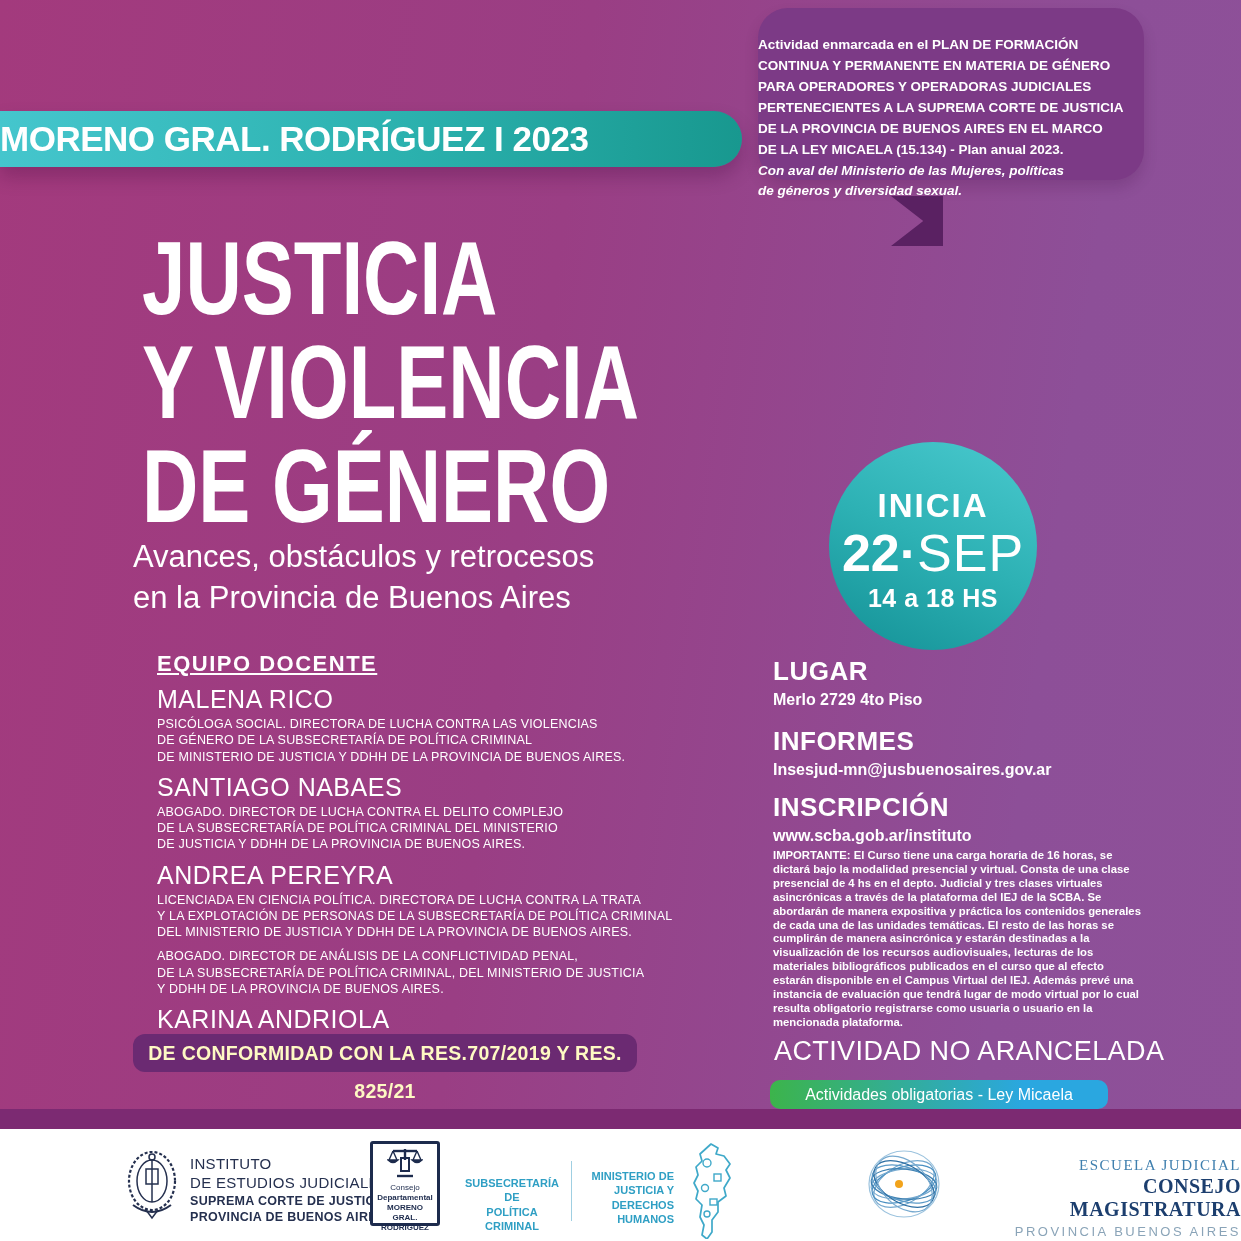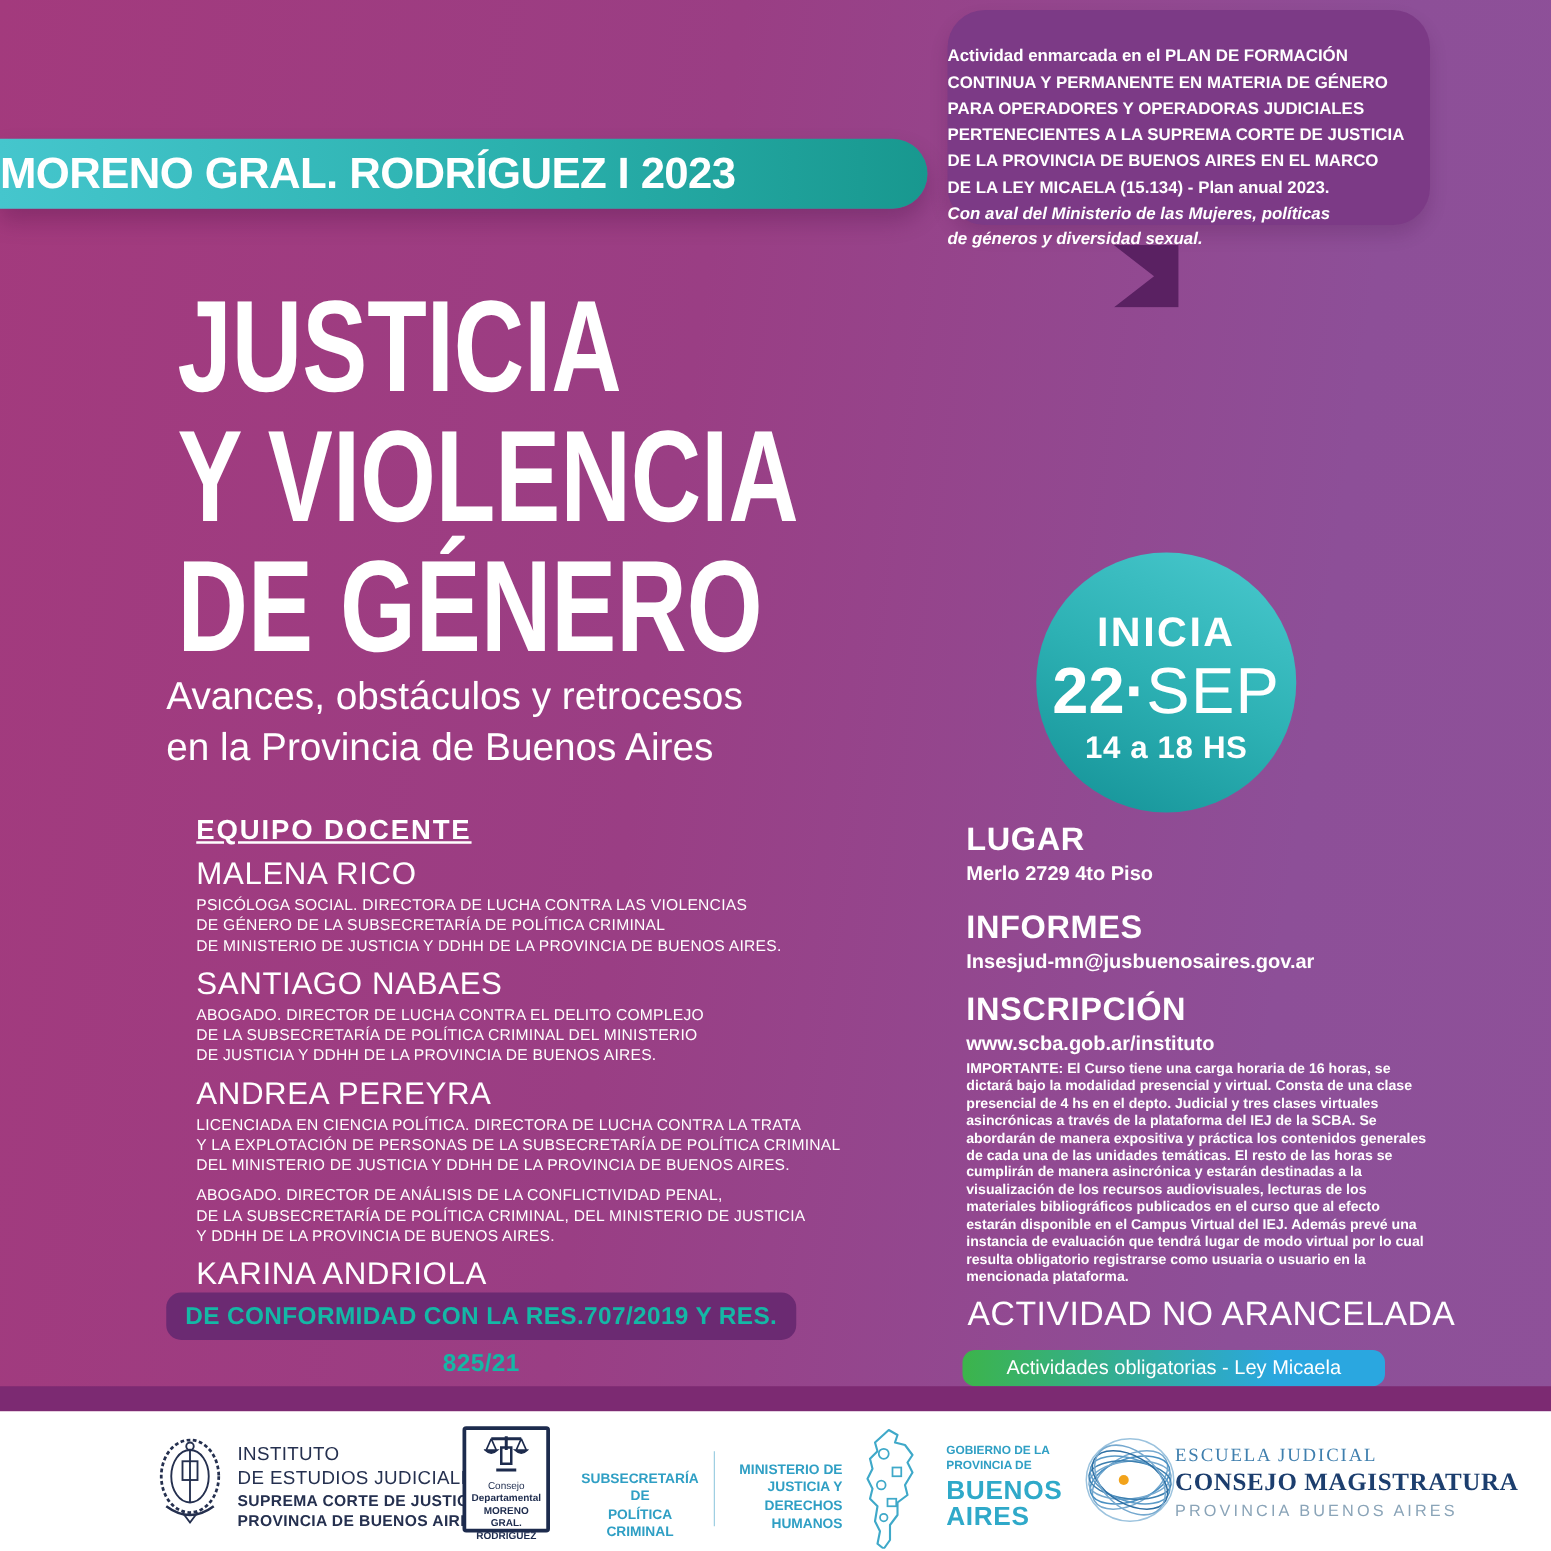--- a/index.html
+++ b/index.html
@@ -51,21 +51,21 @@
 
   
   .team { position:absolute; left:157px; top:651px; width:540px; color:#fff; }
   .team-heading { font-size:22px; font-weight:bold; letter-spacing:1.5px; margin-bottom:8px;text-decoration:underline; }
   .member { margin-bottom:8px; }
   .member-name { font-size:25px; letter-spacing:.5px; margin-bottom:2px; }
   .member-bio { font-size:12.5px; line-height:1.3; letter-spacing:.2px; white-space:pre-line; }
 
   
   .conformity { position:absolute; left:133px; top:1034px; width:504px; height:38px;
-                background:#6b2a72; border-radius:12px; color:#14b8a6; font-weight:bold;
+                background:#6b2a72; border-radius:12px; color:#fef9c3; font-weight:bold;
                 font-size:19.5px; text-align:center; line-height:38px; letter-spacing:.3px; }
 
   
   .info { position:absolute; left:773px; color:#fff; }
   .info .h { font-size:26px; font-weight:bold; letter-spacing:.5px; }
   .info .v { font-size:16px; font-weight:bold; margin-top:4px; }
   .lugar { top:656px; } .informes { top:726px; } .inscripcion { top:792px; }
   .importante { position:absolute; left:773px; top:849px; width:372px; color:#fff;
                 font-size:11.3px; font-weight:bold; line-height:13.9px; }
   .no-fee { position:absolute; left:774px; top:1036px; color:#fff; font-size:27px; letter-spacing:.4px; }
@@ -88,21 +88,21 @@
             line-height:1.3; text-align:center; white-space:pre-line; }
   .v-divider { left:571px; top:1161px; width:1px; height:60px; background:#9fcfe2; }
   .ministerio { left:580px; top:1169px; width:94px; color:#2f9fc4; font-size:11px; font-weight:bold;
                 line-height:1.3; text-align:right; white-space:pre-line; }
   .map-wrap { left:681px; top:1141px; }
   .gobierno { left:757px; top:1155px; }
   .gob-small { color:#2f9fc4; font-size:9.5px; font-weight:bold; line-height:1.3; white-space:pre-line; }
   .gob-big { color:#2fa9c9; font-size:21px; font-weight:bold; line-height:1.0; letter-spacing:.5px;
              white-space:pre-line; margin-top:2px; }
   .escuela-logo { left:866px; top:1146px; }
-  .escuela-text { left:940px; top:1157px; }
+  .escuela-text { left:1004px; top:1157px;text-align:right; }
   .esc1 { font-family:"Liberation Serif",serif; font-size:15px; color:#3f7fae; letter-spacing:1.5px; }
   .esc2 { font-family:"Liberation Serif",serif; font-size:20px; font-weight:bold; color:#1c3e6e;
           letter-spacing:.5px; margin-top:1px; }
   .esc3 { font-size:13px; color:#8aa4b8; letter-spacing:2.5px; margin-top:3px; }
 </style>
 </head>
 <body>
 
 <div class="poster">
 
@@ -235,26 +235,20 @@
     <svg width="60" height="98" viewBox="0 0 60 98">
       <path d="M30 3 l7 4 -2 6 8 2 6 8 -4 6 4 8 -6 10 2 8 -8 6 0 10 -6 8 0 12 -5 7 -5 -4 2 -10 -4 -8 2 -12 -6 -6 2 -8 -4 -8 4 -8 -2 -8 6 -6 -2 -7 z" fill="none" stroke="#3fa9c9" stroke-width="1.7" stroke-linejoin="round"></path>
       <circle cx="26" cy="22" r="4" fill="none" stroke="#3fa9c9" stroke-width="1.4"></circle>
       <rect x="33" y="33" width="7" height="7" fill="none" stroke="#3fa9c9" stroke-width="1.4"></rect>
       <circle cx="24" cy="47" r="3.5" fill="none" stroke="#3fa9c9" stroke-width="1.4"></circle>
       <rect x="29" y="58" width="7" height="6" fill="none" stroke="#3fa9c9" stroke-width="1.4"></rect>
       <circle cx="26" cy="73" r="3" fill="none" stroke="#3fa9c9" stroke-width="1.4"></circle>
     </svg>
   </div>
 
-  <div class="f-abs gobierno">
-    <div class="gob-small">GOBIERNO DE LA
-PROVINCIA DE</div>
-    <div class="gob-big">BUENOS
-AIRES</div>
-  </div>
 
   <div class="f-abs escuela-logo">
     <svg width="76" height="76" viewBox="0 0 76 76">
       <g fill="none" stroke-width="1.2">
         <ellipse cx="38" cy="38" rx="35" ry="33" stroke="#9cc3de"></ellipse>
         <ellipse cx="38" cy="38" rx="33" ry="19" stroke="#76a9cf" transform="rotate(-30 38 38)"></ellipse>
         <ellipse cx="38" cy="38" rx="33" ry="17" stroke="#4a90c2" transform="rotate(-18 38 38)"></ellipse>
         <ellipse cx="38" cy="38" rx="33" ry="15" stroke="#76a9cf" transform="rotate(-6 38 38)"></ellipse>
         <ellipse cx="38" cy="38" rx="33" ry="15" stroke="#3c7fb0" transform="rotate(6 38 38)"></ellipse>
         <ellipse cx="38" cy="38" rx="33" ry="17" stroke="#5b9ac7" transform="rotate(18 38 38)"></ellipse>

